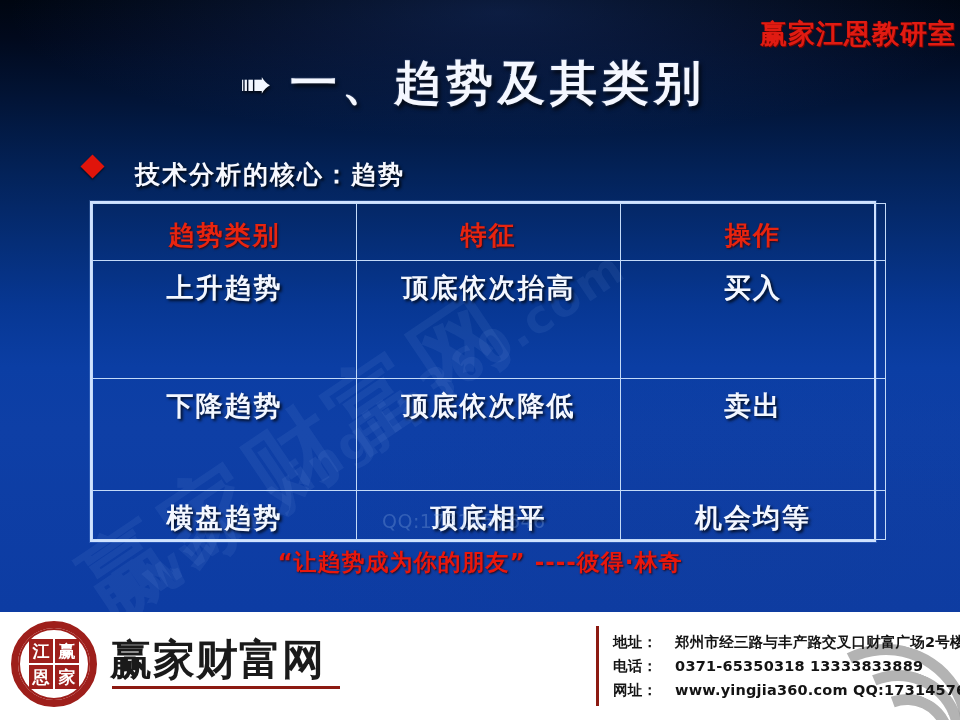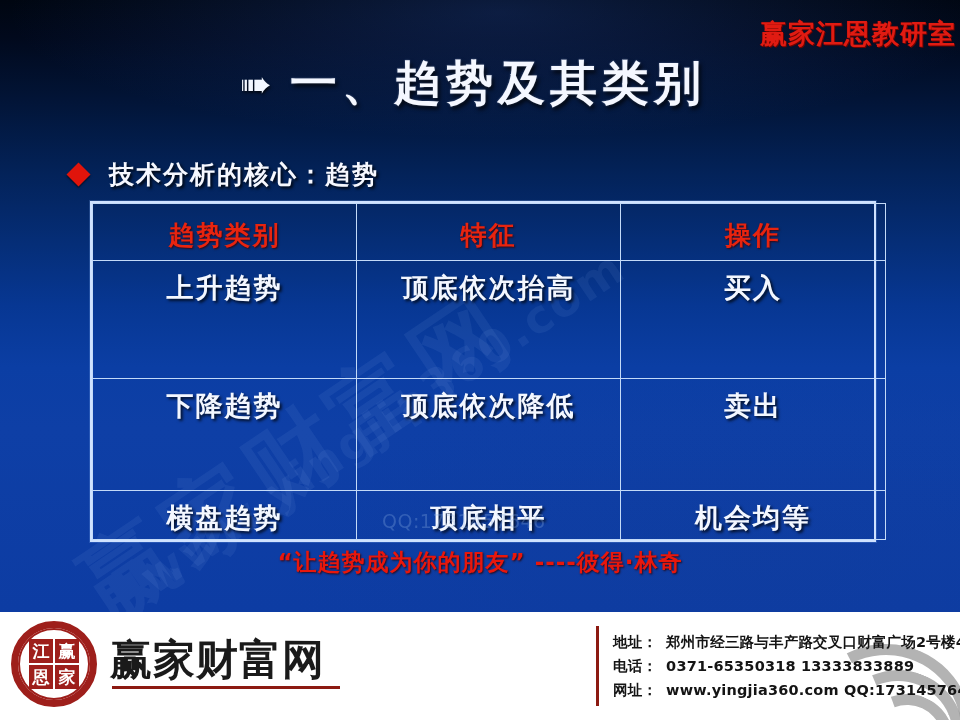--- a/index.html
+++ b/index.html
@@ -118,25 +118,24 @@
     font-weight: bold;
     color: #f4f7ff;
     letter-spacing: 5px;
     text-shadow: 2px 3px 4px rgba(0,0,0,0.80), 0 0 2px rgba(180,205,255,0.5);
     white-space: nowrap;
   }
 
   
   .subtitle-row {
     position: absolute;
-    left: 70px;
+    left: 84px;
     top: 158px;
     display: flex;
-    align-items: center;
-    gap: 22px;
+    gap: 34px;
   }
   .diamond {
     width: 17px;
     height: 17px;
     background: #e0140b;
     transform: rotate(45deg);
     box-shadow: 1px 1px 2px rgba(0,0,0,0.6);
     flex: none;
   }
   .subtitle-text {
@@ -321,21 +320,21 @@
     justify-content: center;
     gap: 5px;
   }
   .contact-line {
     font-size: 14.5px;
     color: #141414;
     font-weight: bold;
     white-space: nowrap;
     letter-spacing: 0.2px;
   }
-  .contact-line .lbl { margin-right: 9px; }
+  .contact-line .lbl { margin-right: 18px; }
   .contact-line .val { font-weight: bold; }
 </style>
 </head>
 <body>
 
 <div id="slide">
 
   <div class="bg-gradient"></div>
   <div class="bg-sheen"></div>
 

